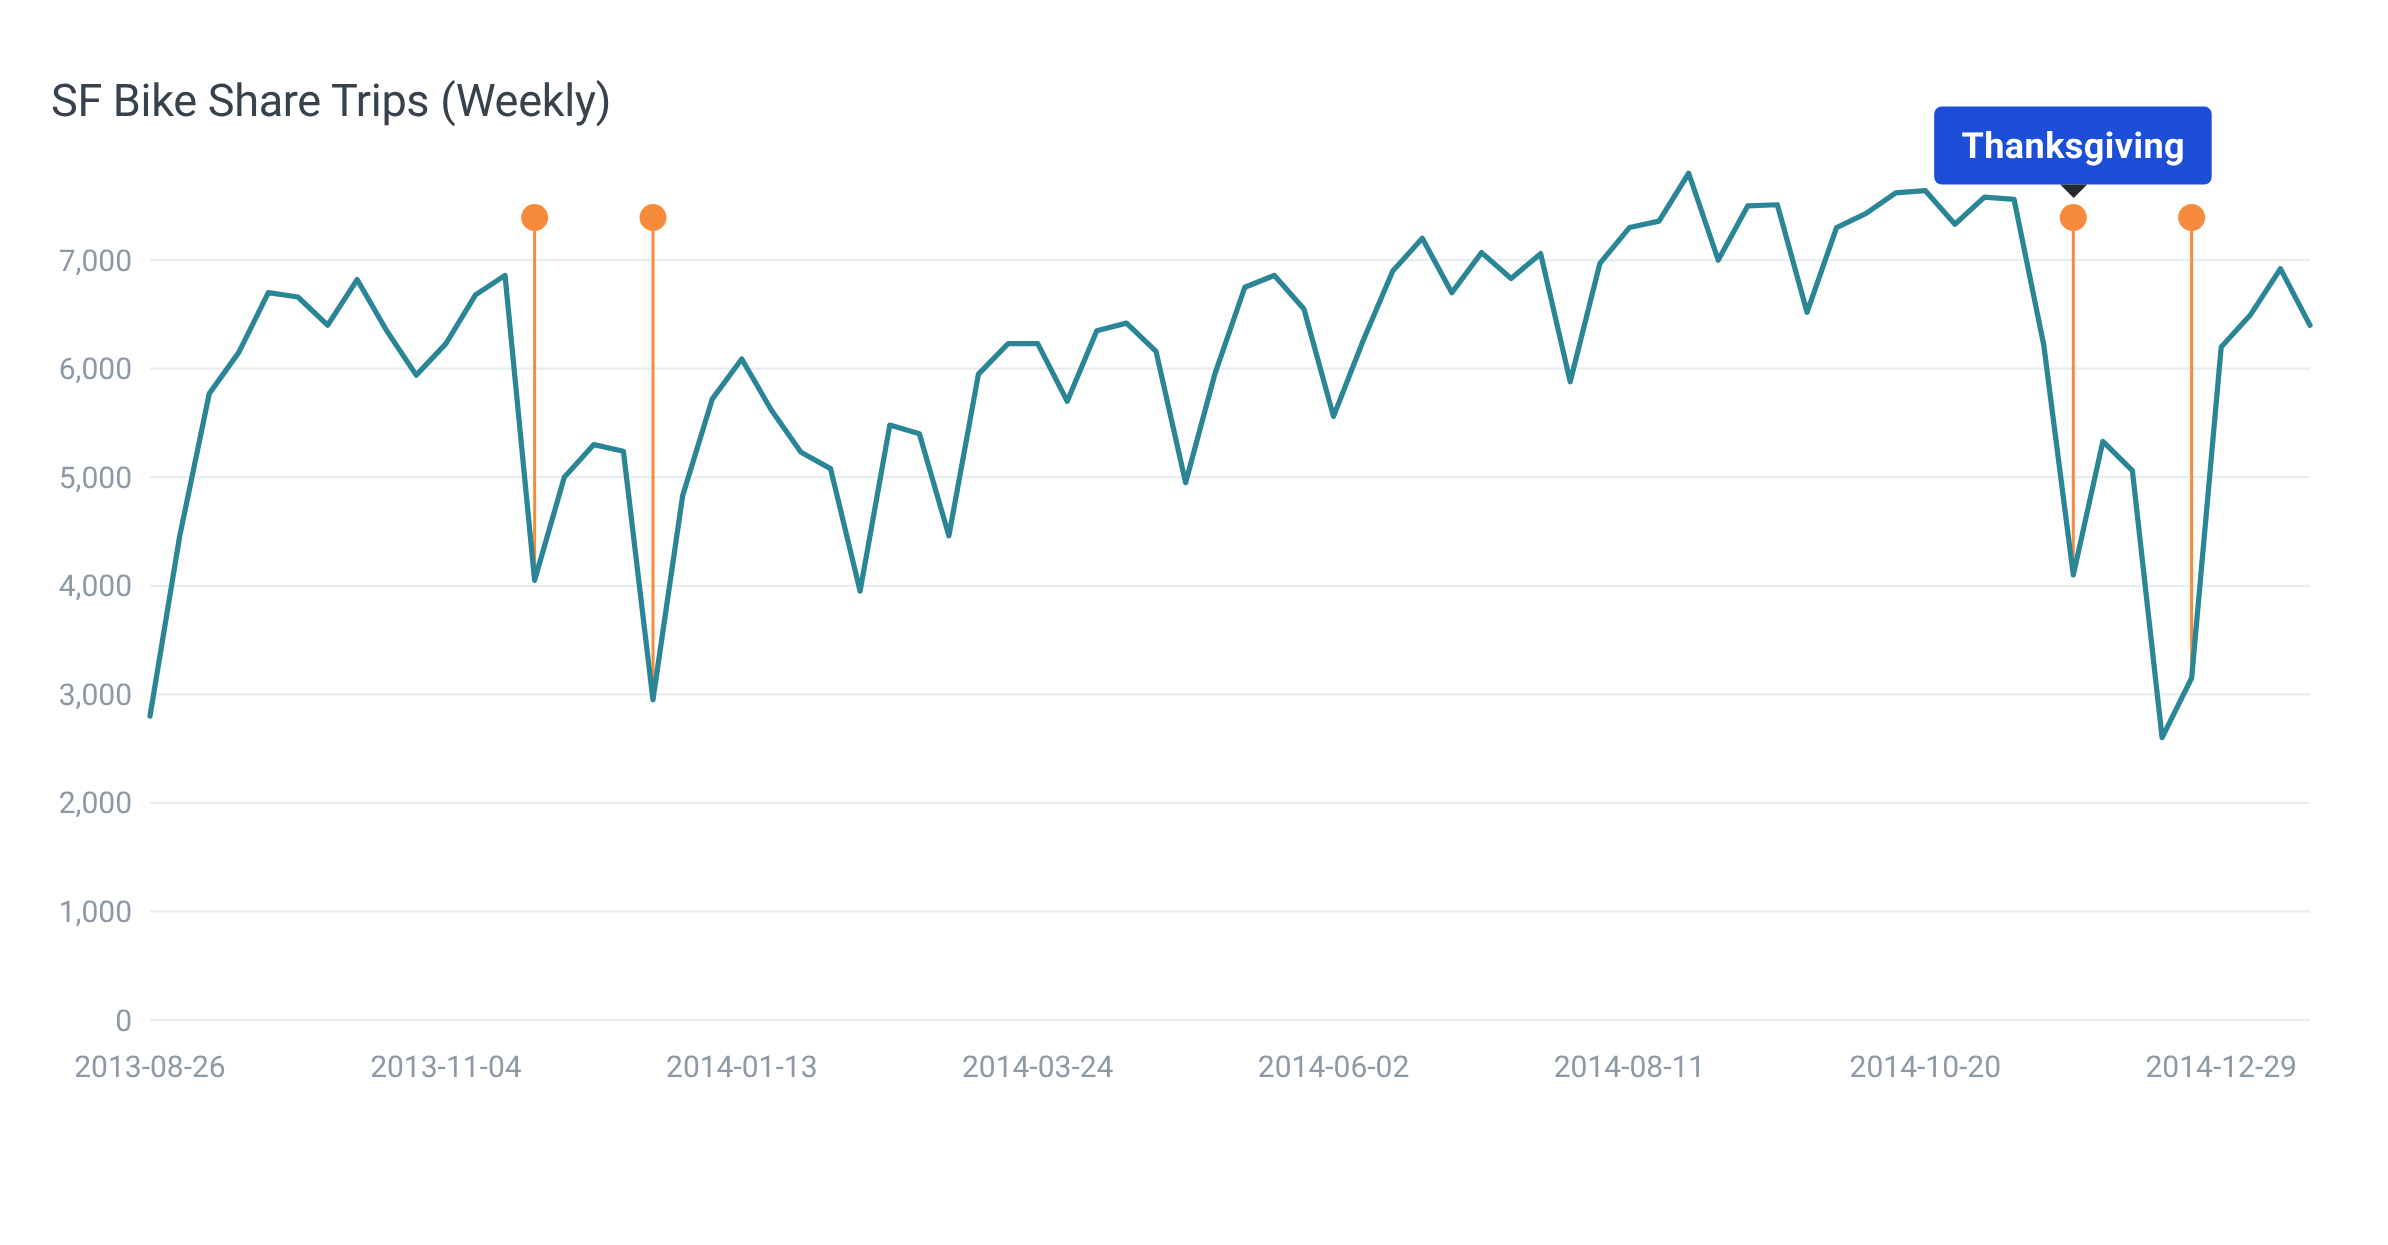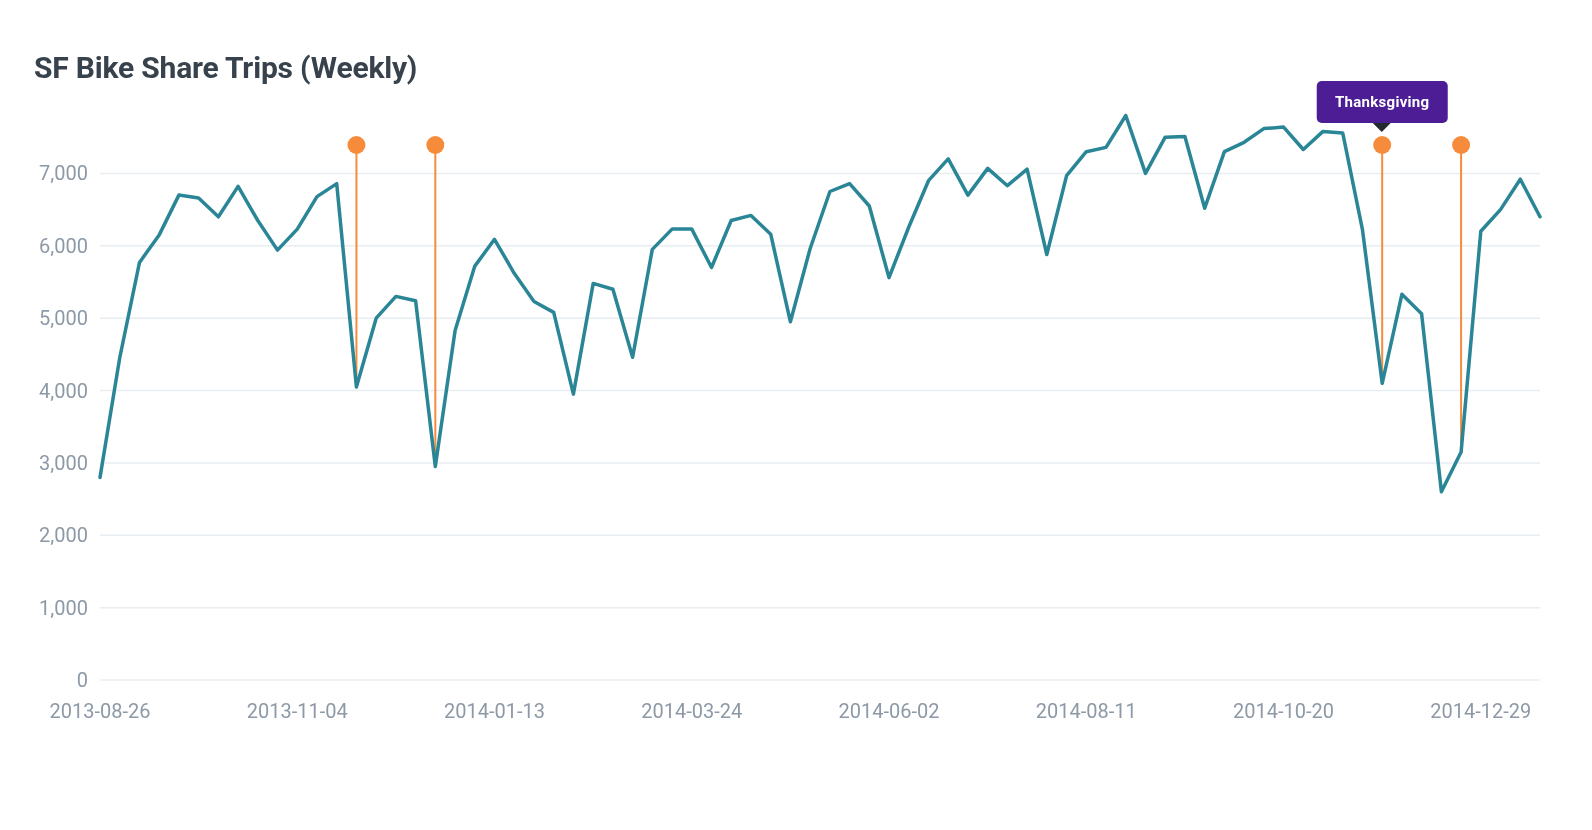--- a/index.html
+++ b/index.html
@@ -13,21 +13,21 @@
     width: 1592px;
     height: 830px;
     position: relative;
     box-sizing: border-box;
   }
   .title {
     position: absolute;
     left: 34px;
     top: 50px;
     font-size: 30px;
-    font-weight: 700;
+    font-weight: 400;
     letter-spacing: -0.2px;
     color: #38424c;
   }
   svg {
     display: block;
     position: absolute;
     left: 0;
     top: 0;
   }
   .y-tick text, .x-tick text {
@@ -48,24 +48,24 @@
   }
   .annot-line {
     stroke: #f68c3b;
     stroke-width: 2;
   }
   .annot-dot {
     fill: #f68c3b;
   }
   .tooltip {
     position: absolute;
-    background: #4c1d95;
+    background: #1d4ed8;
     color: #ffffff;
     font-weight: 700;
-    font-size: 15px;
+    font-size: 24px;
     letter-spacing: 0.3px;
     border-radius: 5px;
     padding: 12px 18px;
     white-space: nowrap;
     transform: translate(-50%, -100%);
   }
   .tooltip::after {
     content: "";
     position: absolute;
     left: 50%;

